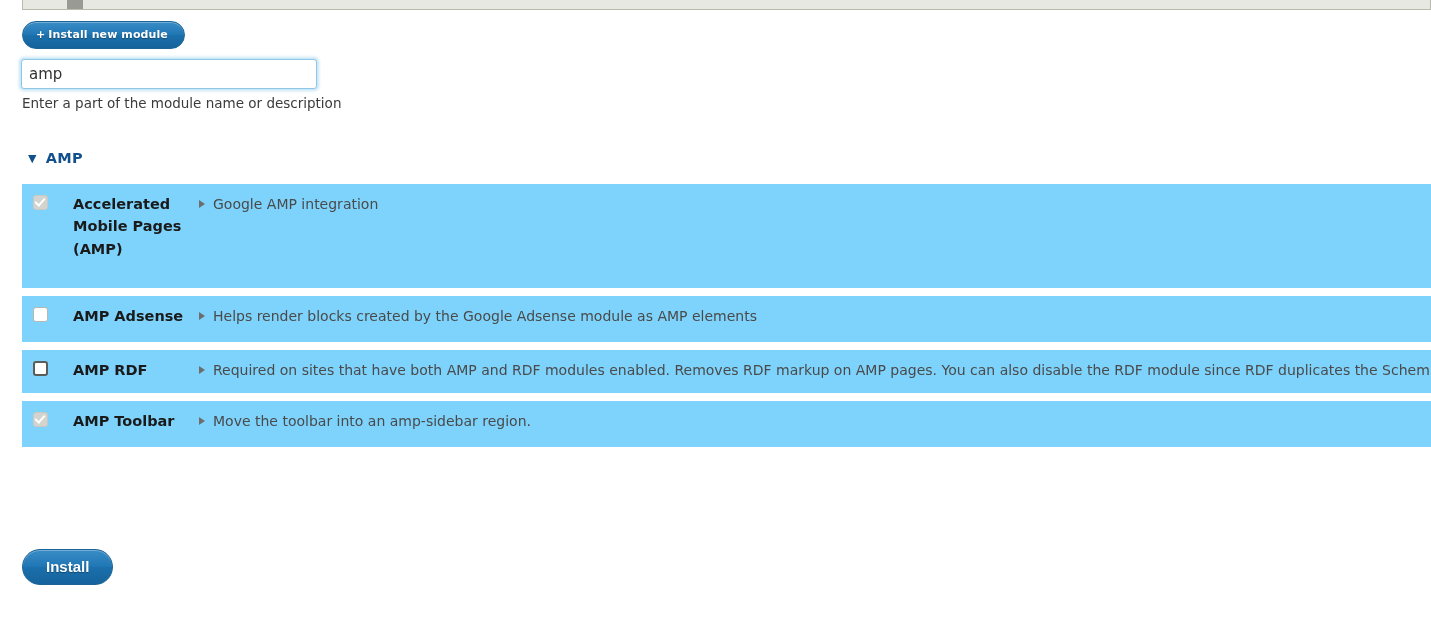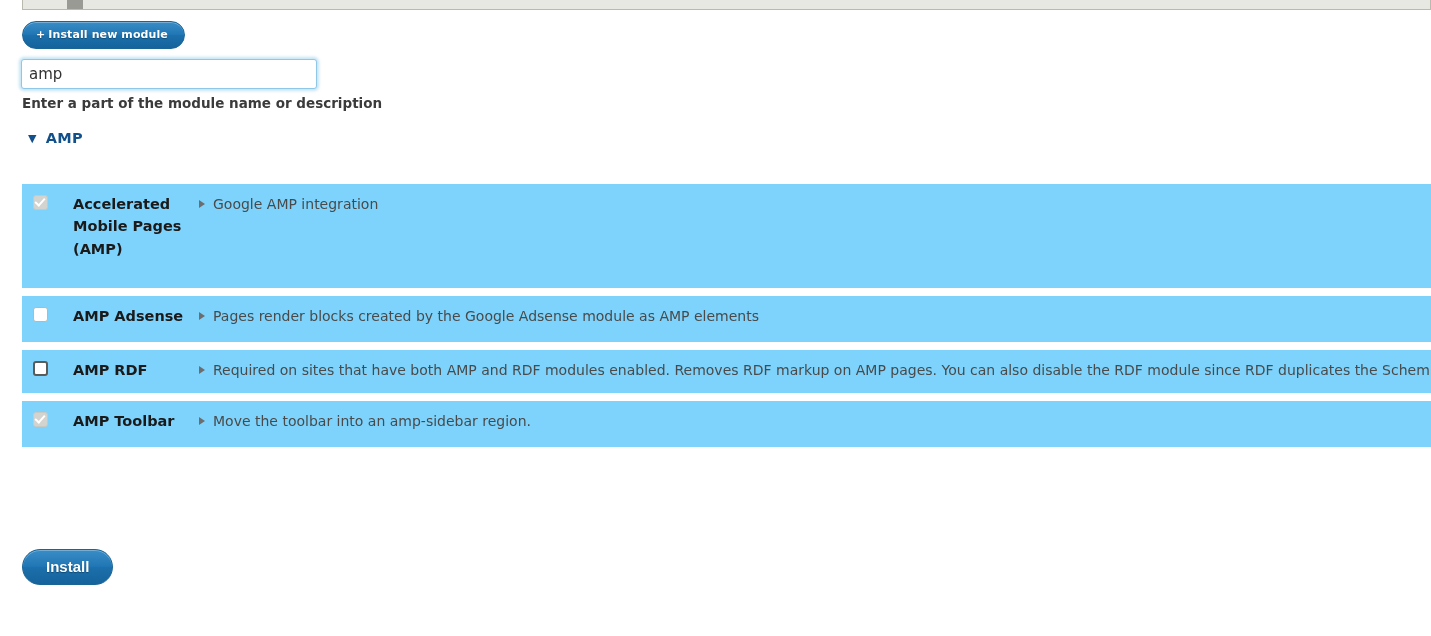--- a/index.html
+++ b/index.html
@@ -91,28 +91,27 @@
     border-radius: 3px;
     outline: none;
     box-shadow: 0 0 3px 2px rgba(150, 205, 235, 0.55);
   }
   .filter-desc {
     position: absolute;
     left: 22px;
     top: 95px;
     font-size: 13.5px;
     color: #3b3b3b;
-    font-weight: bold;
   }
 
   
   .pkg-heading {
     position: absolute;
     left: 28px;
-    top: 130px;
+    top: 150px;
     font-size: 14.5px;
     font-weight: bold;
     color: #12508b;
     letter-spacing: .3px;
     cursor: pointer;
     user-select: none;
   }
   .pkg-heading .caret {
     display: inline-block;
     font-size: 11px;
@@ -236,21 +235,21 @@
         <span class="desc-toggle"></span><span>Google AMP integration</span>
       </td>
     </tr>
 
     <tr class="module-row r2">
       <td class="cell-check">
         <span class="cb"></span>
       </td>
       <td class="cell-name">AMP Adsense</td>
       <td class="cell-desc">
-        <span class="desc-toggle"></span><span>Pages render blocks created by the Google Adsense module as AMP elements</span>
+        <span class="desc-toggle"></span><span>Helps render blocks created by the Google Adsense module as AMP elements</span>
       </td>
     </tr>
 
     <tr class="module-row r3">
       <td class="cell-check">
         <span class="cb focused"></span>
       </td>
       <td class="cell-name">AMP RDF</td>
       <td class="cell-desc">
         <span class="desc-toggle"></span><span>Required on sites that have both AMP and RDF modules enabled. Removes RDF markup on AMP pages. You can also disable the RDF module since RDF duplicates the Schem</span>

